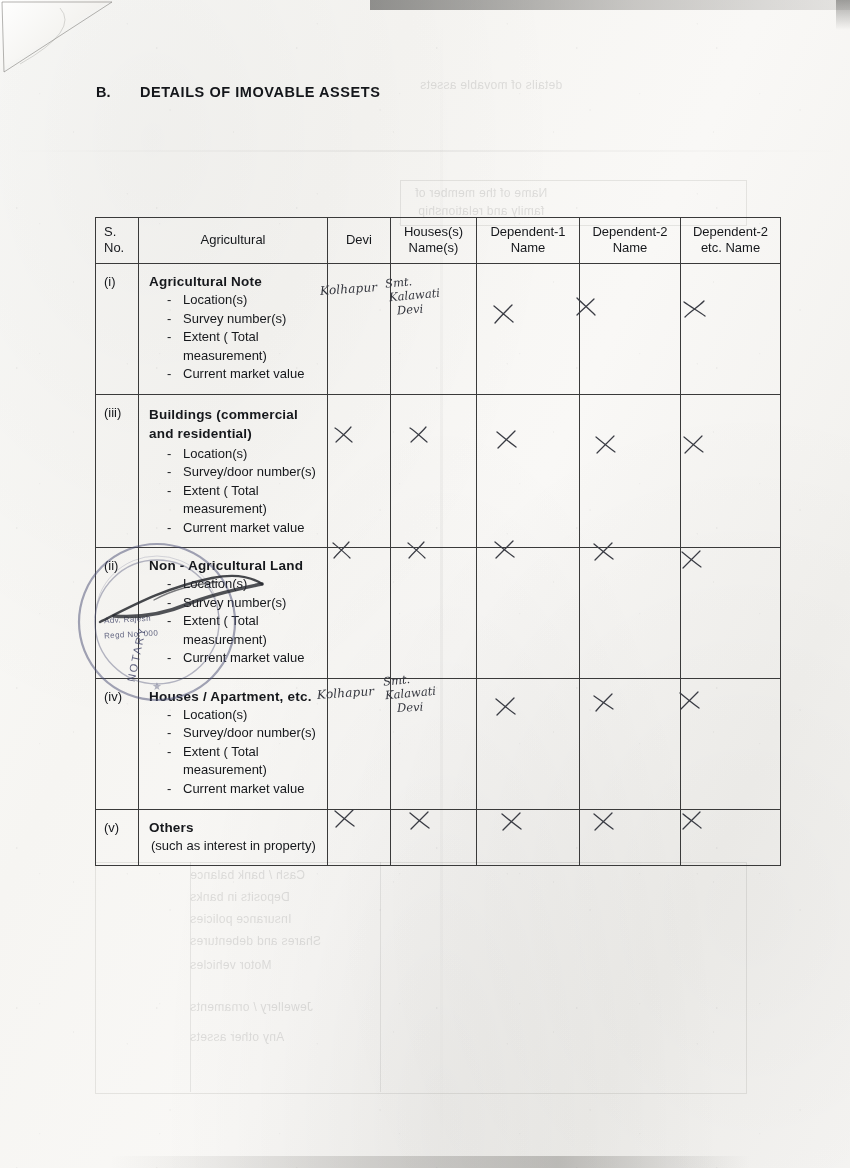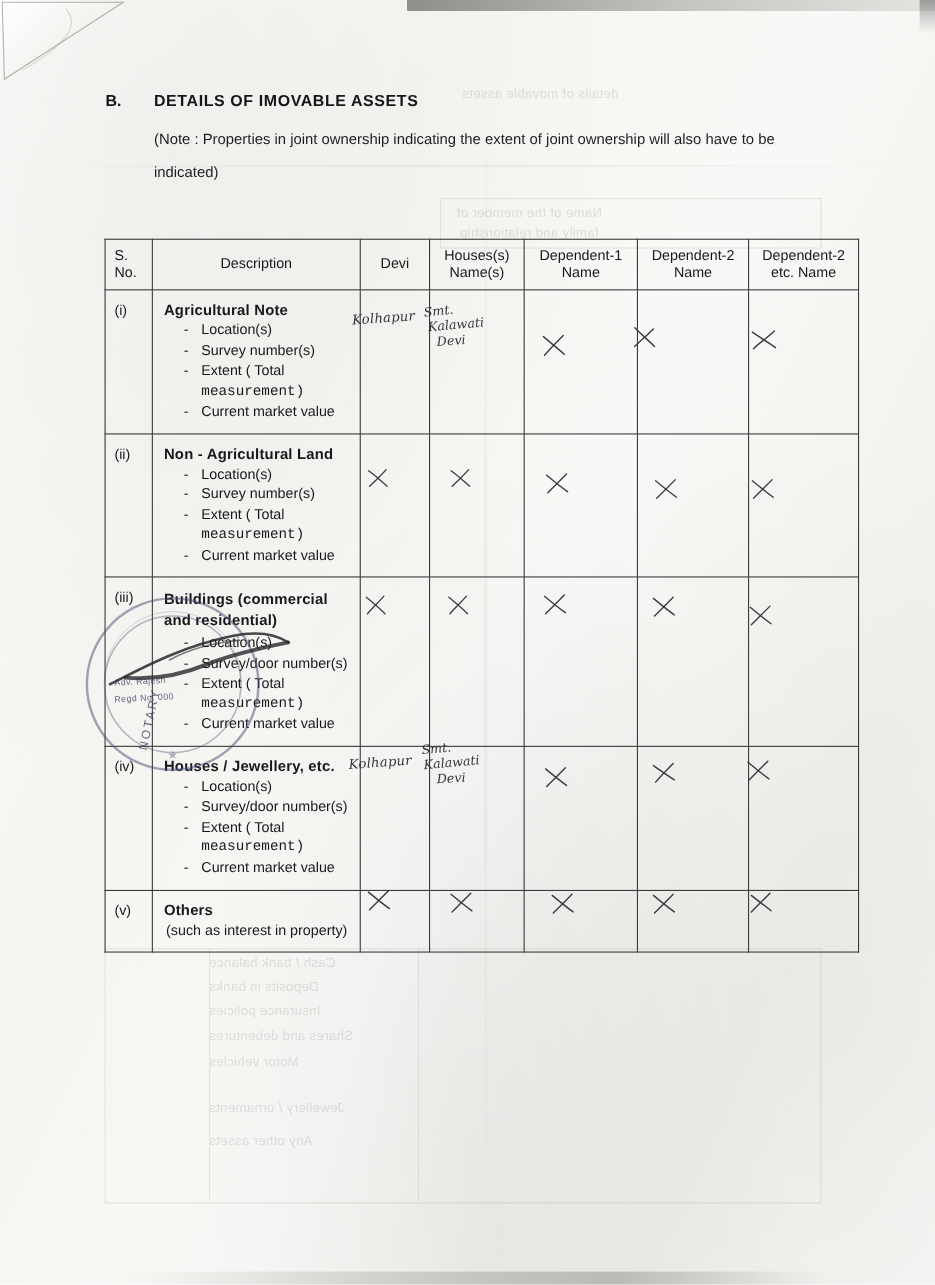--- a/index.html
+++ b/index.html
@@ -200,21 +200,20 @@
     position: relative;
     white-space: nowrap;
   }
   ul.bullets li .dash {
     position: absolute;
     left: 18px;
     top: 0;
   }
   ul.bullets li.cont {
     padding-left: 34px;
-    font-family: Liberation Mono, monospace;
   }
 
   
   .hand {
     position: absolute;
     font-family: "DejaVu Serif", serif;
     color: #2a2c33;
     pointer-events: none;
     white-space: nowrap;
   }
@@ -292,30 +291,29 @@
   <div class="ghost-box" style="left:380px; top:862px; width:1px; height:230px; border:0; border-left:1px solid rgba(90,90,88,.12);"></div>
   <div class="ghost-box" style="left:400px; top:180px; width:345px; height:44px;"></div>
 
   <div class="content">
 
     <div class="sec-head">
       <span class="sec-letter">B.</span>
       <span class="sec-title">DETAILS OF IMOVABLE ASSETS</span>
     </div>
 
-    <div class="sec-note">(Note : Properties in joint ownership indicating the extent of joint ownership will also have to be indicated)</div>
 
     <table class="assets">
       <thead>
         <tr>
           <th class="c-sno">
             <div style="text-align:left;padding-left:6px;">S.</div>
             <div style="text-align:left;padding-left:6px;">No.</div>
           </th>
-          <th class="c-desc">Description</th>
+          <th class="c-desc">Agricultural</th>
           <th class="c-self">Devi</th>
           <th class="c-sp">
             <div>Houses(s)</div>
             <div>Name(s)</div>
           </th>
           <th class="c-d1">
             <div>Dependent-1</div>
             <div>Name</div>
           </th>
           <th class="c-d2">
@@ -342,39 +340,20 @@
               <li><span class="dash">-</span><span>Current market value</span></li>
             </ul>
           </td>
           <td class="val"></td>
           <td class="val"></td>
           <td class="val"></td>
           <td class="val"></td>
           <td class="val"></td>
         </tr>
 
-        <tr style="height:128px;">
-          <td class="sno">(ii)</td>
-          <td class="desc">
-            <div class="desc-title">Non - Agricultural Land</div>
-            <ul class="bullets">
-              <li><span class="dash">-</span><span>Location(s)</span></li>
-              <li><span class="dash">-</span><span>Survey  number(s)</span></li>
-              <li><span class="dash">-</span><span>Extent ( Total</span></li>
-              <li class="cont"><span>measurement)</span></li>
-              <li><span class="dash">-</span><span>Current market value</span></li>
-            </ul>
-          </td>
-          <td class="val"></td>
-          <td class="val"></td>
-          <td class="val"></td>
-          <td class="val"></td>
-          <td class="val"></td>
-        </tr>
-
         <tr style="height:147px;">
           <td class="sno">(iii)</td>
           <td class="desc">
             <div class="desc-title" style="white-space:normal;line-height:19px;">
               <span>Buildings (commercial and residential)</span>
             </div>
             <ul class="bullets">
               <li><span class="dash">-</span><span>Location(s)</span></li>
               <li><span class="dash">-</span><span>Survey/door  number(s)</span></li>
               <li><span class="dash">-</span><span>Extent ( Total</span></li>
@@ -382,24 +361,43 @@
               <li><span class="dash">-</span><span>Current market value</span></li>
             </ul>
           </td>
           <td class="val"></td>
           <td class="val"></td>
           <td class="val"></td>
           <td class="val"></td>
           <td class="val"></td>
         </tr>
 
+        <tr style="height:128px;">
+          <td class="sno">(ii)</td>
+          <td class="desc">
+            <div class="desc-title">Non - Agricultural Land</div>
+            <ul class="bullets">
+              <li><span class="dash">-</span><span>Location(s)</span></li>
+              <li><span class="dash">-</span><span>Survey  number(s)</span></li>
+              <li><span class="dash">-</span><span>Extent ( Total</span></li>
+              <li class="cont"><span>measurement)</span></li>
+              <li><span class="dash">-</span><span>Current market value</span></li>
+            </ul>
+          </td>
+          <td class="val"></td>
+          <td class="val"></td>
+          <td class="val"></td>
+          <td class="val"></td>
+          <td class="val"></td>
+        </tr>
+
         <tr style="height:131px;margin-top:41px;">
           <td class="sno">(iv)</td>
           <td class="desc">
-            <div class="desc-title">Houses / Jewellery, etc.</div>
+            <div class="desc-title">Houses / Apartment, etc.</div>
             <ul class="bullets">
               <li><span class="dash">-</span><span>Location(s)</span></li>
               <li><span class="dash">-</span><span>Survey/door  number(s)</span></li>
               <li><span class="dash">-</span><span>Extent ( Total</span></li>
               <li class="cont"><span>measurement)</span></li>
               <li><span class="dash">-</span><span>Current market value</span></li>
             </ul>
           </td>
           <td class="val"></td>
           <td class="val"></td>

